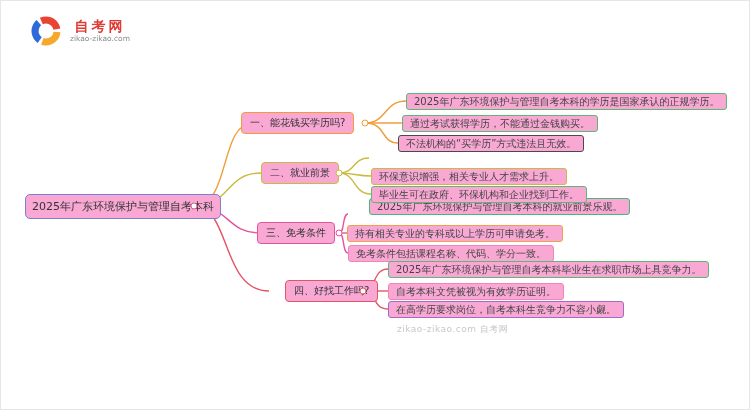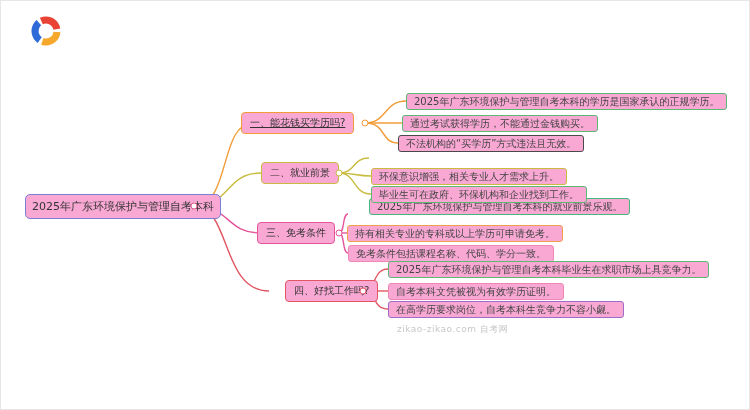--- a/index.html
+++ b/index.html
@@ -48,26 +48,30 @@
     <path d="M362,290 L387,290" stroke="#e25663"></path>
     <path d="M362,290 C376,290 371,308 387,308" stroke="#e25663"></path>
   </svg>
 
   <div class="logo">
     <svg width="34" height="34" viewBox="0 0 34 34">
       <circle cx="17" cy="17" r="11" fill="none" stroke="#e84335" stroke-width="7" stroke-dasharray="20 49.1" transform="rotate(-115 17 17)"></circle>
       <circle cx="17" cy="17" r="11" fill="none" stroke="#f6a82c" stroke-width="7" stroke-dasharray="20 49.1" transform="rotate(5 17 17)"></circle>
       <circle cx="17" cy="17" r="11" fill="none" stroke="#2f6bd8" stroke-width="7" stroke-dasharray="20 49.1" transform="rotate(125 17 17)"></circle>
     </svg>
+    <div class="logo-text">
+      <div class="logo-name">自考网</div>
+      <div class="logo-url">zikao-zikao.com</div>
+    </div>
   </div>
 
   <div class="node root" style="left: 24px; top: 193px; border-color: rgb(123, 127, 216);">2025年广东环境保护与管理自考本科</div>
   <div class="dot" style="left: 193px; top: 205px; border-color: rgb(224, 96, 140);"></div>
 
-  <div class="node branch" style="left: 240px; top: 111px; border-color: rgb(242, 156, 56); text-decoration: underline;">一、能花钱买学历吗?</div>
+  <div class="node branch" style="left: 240px; top: 111px; border-color: rgb(242, 156, 56);">一、能花钱买学历吗?</div>
   <div class="dot" style="left: 364px; top: 122px; border-color: rgb(242, 156, 56);"></div>
 
   <div class="node branch" style="left: 260px; top: 161px; border-color: rgb(201, 187, 63);">二、就业前景</div>
   <div class="dot" style="left: 338px; top: 172px; border-color: rgb(201, 187, 63);"></div>
 
   <div class="node branch" style="left: 256px; top: 221px; border-color: rgb(228, 84, 155);">三、免考条件</div>
   <div class="dot" style="left: 338px; top: 232px; border-color: rgb(228, 84, 155);"></div>
 
   <div class="node branch" style="left: 284px; top: 279px; border-color: rgb(226, 86, 99);">四、好找工作吗?</div>
   <div class="dot" style="left: 362px; top: 290px; border-color: rgb(226, 86, 99);"></div>

